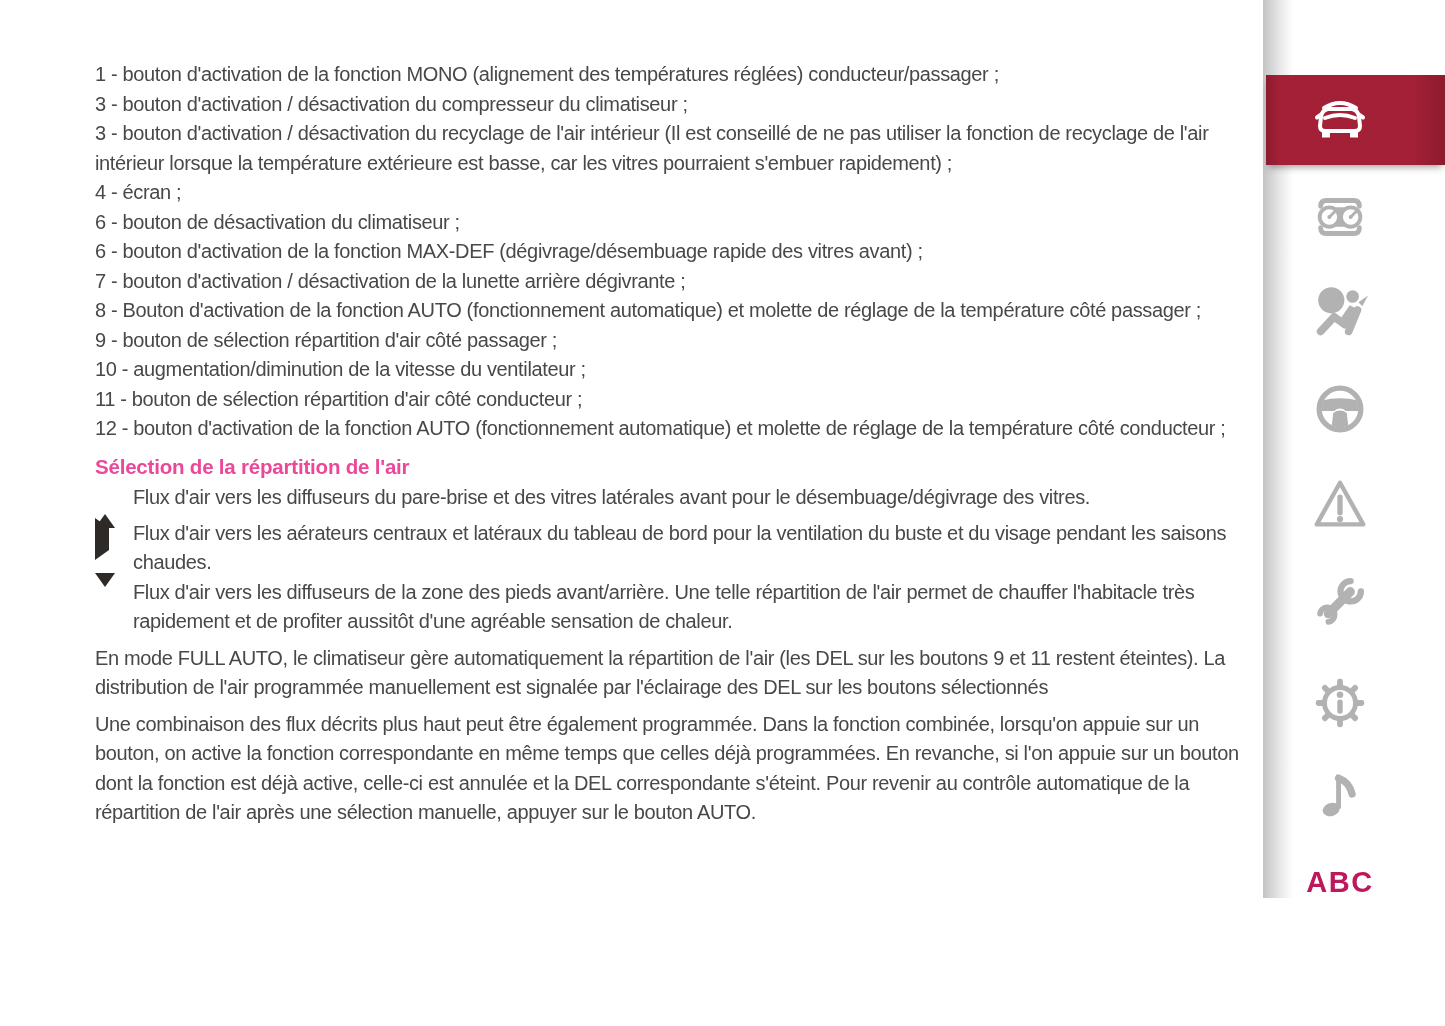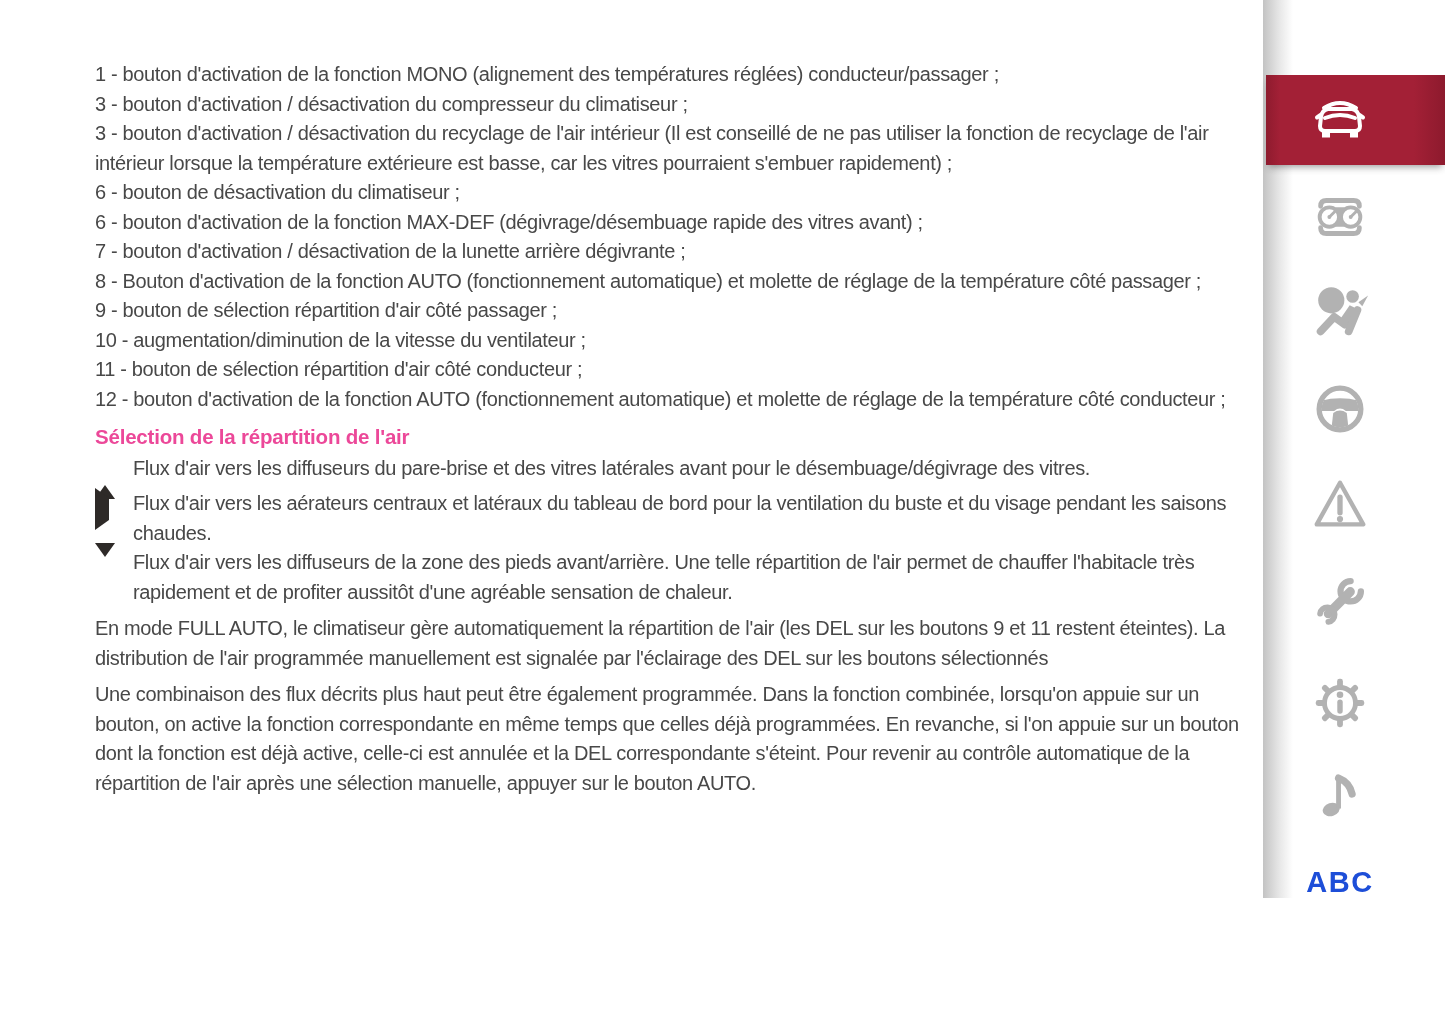--- a/index.html
+++ b/index.html
@@ -21,33 +21,34 @@
   
   .edge-strip{position:absolute;left:1263px;top:0;width:30px;height:1026px;
               background:linear-gradient(to right,#c3c3c3 0%,#e7e7e7 55%,#ffffff 100%);}
   .active-tab{position:absolute;left:1266px;top:75px;width:179px;height:90px;
               background:linear-gradient(90deg,#8e1b2e 0px,#a32036 14px,#a32036 148px,#8d1a2d 179px);
               display:flex;align-items:center;box-shadow:0 5px 7px -3px rgba(40,40,40,0.45);}
   .active-tab svg{margin-left:42px;}
   .side-icon{position:absolute;left:1308px;width:64px;height:64px;
              display:flex;align-items:center;justify-content:center;}
   .abc{position:absolute;left:1300px;top:866px;width:80px;text-align:center;
-       font-size:29px;font-weight:bold;color:#1d4ed8;letter-spacing:1.5px;}
+       font-size:29px;font-weight:bold;color:#be185d;letter-spacing:1.5px;}
   .page-number{position:absolute;left:1150px;top:956px;width:96px;text-align:right;
                font-size:25px;font-weight:bold;color:#4c1d95;letter-spacing:-0.5px;}
 </style>
 </head>
 <body>
 
 <div class="page">
 
   <div class="content">
     <p class="item">1 - bouton d'activation de la fonction MONO (alignement des températures réglées) conducteur/passager ;</p>
     <p class="item">3 - bouton d'activation / désactivation du compresseur du climatiseur ;</p>
     <p class="item">3 - bouton d'activation / désactivation du recyclage de l'air intérieur (Il est conseillé de ne pas utiliser la fonction de recyclage de l'air intérieur lorsque la température extérieure est basse, car les vitres pourraient s'embuer rapidement) ;</p>
+    <p class="item">4 - écran ;</p>
     <p class="item">6 - bouton de désactivation du climatiseur ;</p>
     <p class="item">6 - bouton d'activation de la fonction MAX-DEF (dégivrage/désembuage rapide des vitres avant) ;</p>
     <p class="item">7 - bouton d'activation / désactivation de la lunette arrière dégivrante ;</p>
     <p class="item">8 - Bouton d'activation de la fonction AUTO (fonctionnement automatique) et molette de réglage de la température côté passager ;</p>
     <p class="item">9 - bouton de sélection répartition d'air côté passager ;</p>
     <p class="item">10 - augmentation/diminution de la vitesse du ventilateur ;</p>
     <p class="item">11 - bouton de sélection répartition d'air côté conducteur ;</p>
     <p class="item">12 - bouton d'activation de la fonction AUTO (fonctionnement automatique) et molette de réglage de la température côté conducteur ;</p>
 
     <h2 class="section-title">Sélection de la répartition de l'air</h2>

